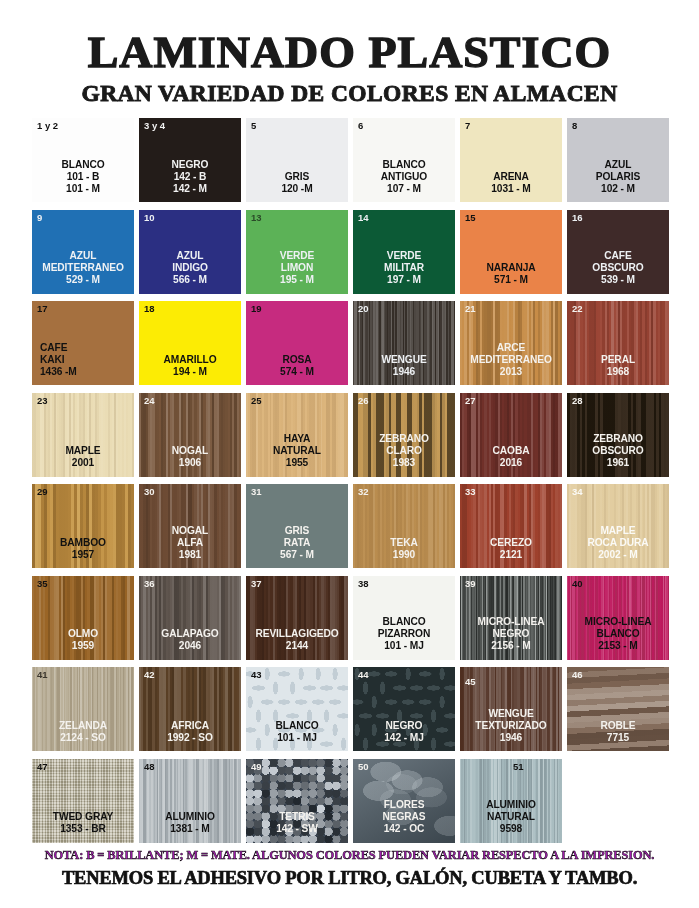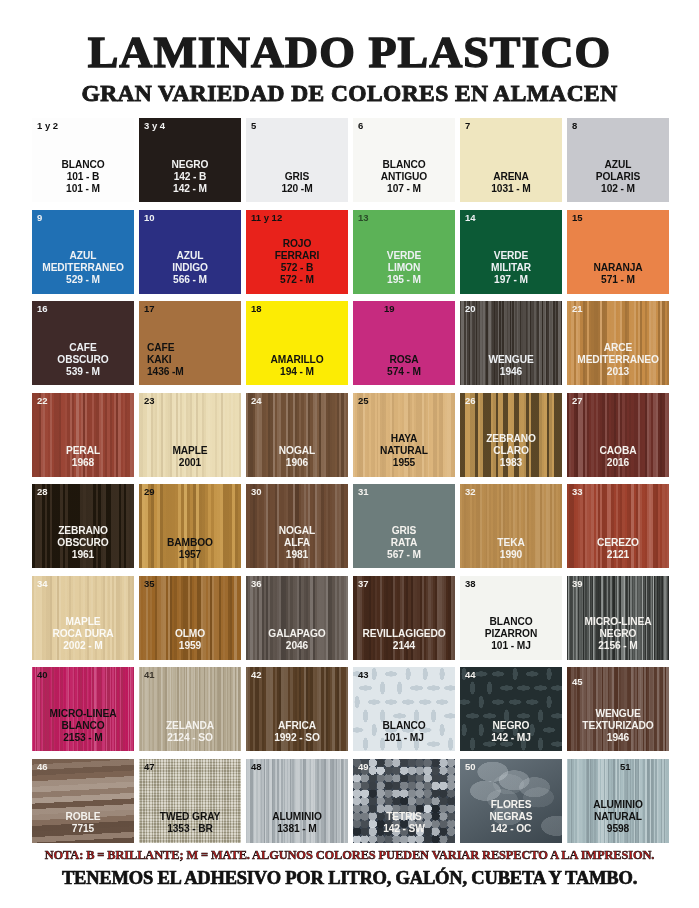--- a/index.html
+++ b/index.html
@@ -103,21 +103,21 @@
     left: 0;
     right: 0;
     top: 849px;
     text-align: center;
   }
   .footer .f1 {
     font-family: "Liberation Serif", serif;
     font-weight: bold;
     font-size: 12.4px;
     line-height: 1.1;
-    color: #b91c1c;
+    color: #a21caf;
     -webkit-text-stroke: 0.5px #111;
     letter-spacing: -0.1px;
   }
   .footer .f2 {
     font-family: "Liberation Serif", serif;
     font-weight: bold;
     font-size: 18.5px;
     line-height: 1.1;
     color: #111;
     -webkit-text-stroke: 0.7px #111;
@@ -189,29 +189,20 @@
       </div>
     </div>
     <div class="swatch" style="background: rgb(43, 47, 130);">
       <div class="num" style="color: rgb(238, 241, 244);">10</div>
       <div class="lines" style="color: rgb(238, 241, 244);">
         <div>AZUL</div>
         <div>INDIGO</div>
         <div>566 - M</div>
       </div>
     </div>
-    <div class="swatch" style="background: rgb(232, 34, 27);">
-      <div class="num" style="color: rgb(17, 17, 17);">11 y 12</div>
-      <div class="lines" style="color: rgb(17, 17, 17);">
-        <div>ROJO</div>
-        <div>FERRARI</div>
-        <div>572 - B</div>
-        <div>572 - M</div>
-      </div>
-    </div>
     <div class="swatch" style="background: rgb(92, 178, 87);">
       <div class="num" style="color: rgb(42, 74, 40);">13</div>
       <div class="lines" style="color: rgb(238, 241, 244);">
         <div>VERDE</div>
         <div>LIMON</div>
         <div>195 - M</div>
       </div>
     </div>
     <div class="swatch" style="background: rgb(12, 90, 54);">
       <div class="num" style="color: rgb(238, 241, 244);">14</div>
@@ -245,21 +236,21 @@
       </div>
     </div>
     <div class="swatch" style="background: rgb(252, 236, 4);">
       <div class="num" style="color: rgb(17, 17, 17);">18</div>
       <div class="lines" style="color: rgb(17, 17, 17);">
         <div>AMARILLO</div>
         <div>194 - M</div>
       </div>
     </div>
     <div class="swatch" style="background: rgb(198, 43, 127);">
-      <div class="num" style="color: rgb(17, 17, 17); margin-left: 26px;">19</div>
+      <div class="num" style="color: rgb(17, 17, 17);">19</div>
       <div class="lines" style="color: rgb(17, 17, 17);">
         <div>ROSA</div>
         <div>574 - M</div>
       </div>
     </div>
     <div class="swatch" style="background: rgb(48, 41, 35);">
       <div class="tex" style="background-image: linear-gradient(90deg, rgba(255, 255, 255, 0.106) 0%, rgba(255, 255, 255, 0.106) 1.43%, rgba(255, 255, 255, 0.294) 1.43%, rgba(255, 255, 255, 0.294) 2.86%, rgba(255, 255, 255, 0.298) 2.86%, rgba(255, 255, 255, 0.298) 4.29%, rgba(255, 255, 255, 0.082) 4.29%, rgba(255, 255, 255, 0.082) 5.71%, rgba(255, 255, 255, 0.298) 5.71%, rgba(255, 255, 255, 0.298) 7.14%, rgba(255, 255, 255, 0.09) 7.14%, rgba(255, 255, 255, 0.09) 8.57%, rgba(255, 255, 255, 0.02) 8.57%, rgba(255, 255, 255, 0.02) 10%, rgba(255, 255, 255, 0.24) 10%, rgba(255, 255, 255, 0.24) 11.43%, rgba(255, 255, 255, 0.11) 11.43%, rgba(255, 255, 255, 0.11) 12.86%, rgba(255, 255, 255, 0.086) 12.86%, rgba(255, 255, 255, 0.086) 14.29%, rgba(255, 255, 255, 0.165) 14.29%, rgba(255, 255, 255, 0.165) 15.71%, rgba(255, 255, 255, 0.024) 15.71%, rgba(255, 255, 255, 0.024) 17.14%, rgba(255, 255, 255, 0.16) 17.14%, rgba(255, 255, 255, 0.16) 18.57%, rgba(255, 255, 255, 0.11) 18.57%, rgba(255, 255, 255, 0.11) 20%, rgba(255, 255, 255, 0.263) 20%, rgba(255, 255, 255, 0.263) 21.43%, rgba(255, 255, 255, 0.21) 21.43%, rgba(255, 255, 255, 0.21) 22.86%, rgba(255, 255, 255, 0.286) 22.86%, rgba(255, 255, 255, 0.286) 24.29%, rgba(255, 255, 255, 0.133) 24.29%, rgba(255, 255, 255, 0.133) 25.71%, rgba(255, 255, 255, 0.024) 25.71%, rgba(255, 255, 255, 0.024) 27.14%, rgba(255, 255, 255, 0.25) 27.14%, rgba(255, 255, 255, 0.25) 28.57%, rgba(255, 255, 255, 0.298) 28.57%, rgba(255, 255, 255, 0.298) 30%, rgba(255, 255, 255, 0.157) 30%, rgba(255, 255, 255, 0.157) 31.43%, rgba(255, 255, 255, 0.082) 31.43%, rgba(255, 255, 255, 0.082) 32.86%, rgba(255, 255, 255, 0.016) 32.86%, rgba(255, 255, 255, 0.016) 34.29%, rgba(255, 255, 255, 0.09) 34.29%, rgba(255, 255, 255, 0.09) 35.71%, rgba(255, 255, 255, 0.07) 35.71%, rgba(255, 255, 255, 0.07) 37.14%, rgba(255, 255, 255, 0.27) 37.14%, rgba(255, 255, 255, 0.27) 38.57%, rgba(255, 255, 255, 0.024) 38.57%, rgba(255, 255, 255, 0.024) 40%, rgba(255, 255, 255, 0.18) 40%, rgba(255, 255, 255, 0.18) 41.43%, rgba(255, 255, 255, 0.024) 41.43%, rgba(255, 255, 255, 0.024) 42.86%, rgba(255, 255, 255, 0.22) 42.86%, rgba(255, 255, 255, 0.22) 44.29%, rgba(255, 255, 255, 0.196) 44.29%, rgba(255, 255, 255, 0.196) 45.71%, rgba(255, 255, 255, 0.13) 45.71%, rgba(255, 255, 255, 0.13) 47.14%, rgba(255, 255, 255, 0.184) 47.14%, rgba(255, 255, 255, 0.184) 48.57%, rgba(255, 255, 255, 0.008) 48.57%, rgba(255, 255, 255, 0.008) 50%, rgba(255, 255, 255, 0.184) 50%, rgba(255, 255, 255, 0.184) 51.43%, rgba(255, 255, 255, 0.027) 51.43%, rgba(255, 255, 255, 0.027) 52.86%, rgba(255, 255, 255, 0.22) 52.86%, rgba(255, 255, 255, 0.22) 54.29%, rgba(255, 255, 255, 0.137) 54.29%, rgba(255, 255, 255, 0.137) 55.71%, rgba(255, 255, 255, 0.24) 55.71%, rgba(255, 255, 255, 0.24) 57.14%, rgba(255, 255, 255, 0.18) 57.14%, rgba(255, 255, 255, 0.18) 58.57%, rgba(255, 255, 255, 0.035) 58.57%, rgba(255, 255, 255, 0.035) 60%, rgba(255, 255, 255, 0.14) 60%, rgba(255, 255, 255, 0.14) 61.43%, rgba(255, 255, 255, 0.16) 61.43%, rgba(255, 255, 255, 0.16) 62.86%, rgba(255, 255, 255, 0.16) 62.86%, rgba(255, 255, 255, 0.16) 64.29%, rgba(255, 255, 255, 0.067) 64.29%, rgba(255, 255, 255, 0.067) 65.71%, rgba(255, 255, 255, 0.118) 65.71%, rgba(255, 255, 255, 0.118) 67.14%, rgba(255, 255, 255, 0.22) 67.14%, rgba(255, 255, 255, 0.22) 68.57%, rgba(255, 255, 255, 0.016) 68.57%, rgba(255, 255, 255, 0.016) 70%, rgba(255, 255, 255, 0.12) 70%, rgba(255, 255, 255, 0.12) 71.43%, rgba(255, 255, 255, 0.114) 71.43%, rgba(255, 255, 255, 0.114) 72.86%, rgba(255, 255, 255, 0.224) 72.86%, rgba(255, 255, 255, 0.224) 74.29%, rgba(255, 255, 255, 0.133) 74.29%, rgba(255, 255, 255, 0.133) 75.71%, rgba(255, 255, 255, 0.055) 75.71%, rgba(255, 255, 255, 0.055) 77.14%, rgba(255, 255, 255, 0.29) 77.14%, rgba(255, 255, 255, 0.29) 78.57%, rgba(255, 255, 255, 0.224) 78.57%, rgba(255, 255, 255, 0.224) 80%, rgba(255, 255, 255, 0.004) 80%, rgba(255, 255, 255, 0.004) 81.43%, rgba(255, 255, 255, 0.216) 81.43%, rgba(255, 255, 255, 0.216) 82.86%, rgba(255, 255, 255, 0.282) 82.86%, rgba(255, 255, 255, 0.282) 84.29%, rgba(255, 255, 255, 0.02) 84.29%, rgba(255, 255, 255, 0.02) 85.71%, rgba(255, 255, 255, 0.063) 85.71%, rgba(255, 255, 255, 0.063) 87.14%, rgba(255, 255, 255, 0.26) 87.14%, rgba(255, 255, 255, 0.26) 88.57%, rgba(255, 255, 255, 0.2) 88.57%, rgba(255, 255, 255, 0.2) 90%, rgba(255, 255, 255, 0.247) 90%, rgba(255, 255, 255, 0.247) 91.43%, rgba(255, 255, 255, 0.03) 91.43%, rgba(255, 255, 255, 0.03) 92.86%, rgba(255, 255, 255, 0.157) 92.86%, rgba(255, 255, 255, 0.157) 94.29%, rgba(255, 255, 255, 0.043) 94.29%, rgba(255, 255, 255, 0.043) 95.71%, rgba(255, 255, 255, 0.275) 95.71%, rgba(255, 255, 255, 0.275) 97.14%, rgba(255, 255, 255, 0.27) 97.14%, rgba(255, 255, 255, 0.27) 98.57%, rgba(255, 255, 255, 0.024) 98.57%, rgba(255, 255, 255, 0.024) 100%);"></div>
       <div class="num" style="color: rgb(238, 241, 244);">20</div>
       <div class="lines" style="color: rgb(238, 241, 244);">
         <div>WENGUE</div>

